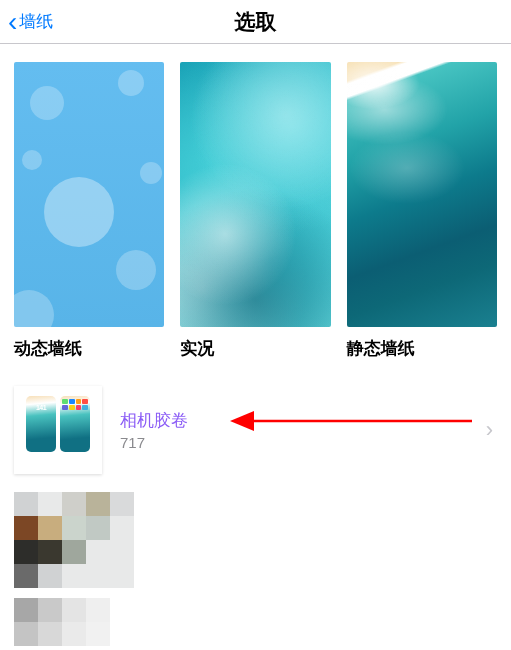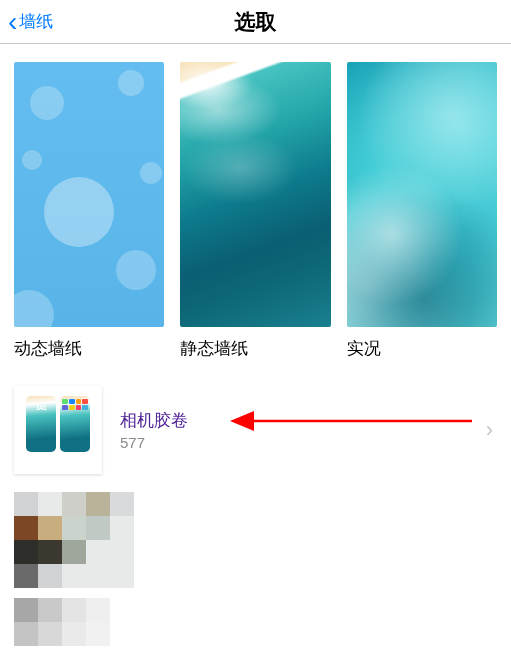--- a/index.html
+++ b/index.html
@@ -36,20 +36,21 @@
       left: 50%;
       transform: translateX(-50%);
       font-size: 21px;
       font-weight: 600;
       color: #000;
     }
     .categories {
       display: flex;
       gap: 16px;
       padding: 18px 14px 10px 14px;
+      font-weight: bold;
     }
     .category {
       flex: 1;
       cursor: pointer;
     }
     .category-thumb {
       width: 100%;
       aspect-ratio: 152/268;
       border-radius: 2px;
       overflow: hidden;
@@ -132,21 +133,21 @@
     .phone-home {
       background: linear-gradient(175deg, #f7dfb8 0%, #fff 15%, #49c2bf 35%, #107083 75%);
       display:grid; grid-template-columns:repeat(4,1fr); grid-auto-rows:5px; gap:1px; padding:3px 2px; align-content:start;
     }
     .phone-home i { background:#fff; border-radius:1px; opacity:0.9;}
     .phone-home i:nth-child(1){background:#4cd964;} .phone-home i:nth-child(2){background:#007aff;}
     .phone-home i:nth-child(3){background:#ff9500;} .phone-home i:nth-child(4){background:#ff3b30;}
     .phone-home i:nth-child(5){background:#5856d6;} .phone-home i:nth-child(6){background:#ffcc00;}
     .phone-home i:nth-child(7){background:#ff2d55;} .phone-home i:nth-child(8){background:#34aadc;}
     .album-text { margin-left: 18px; flex: 1; }
-    .album-name { font-size: 17px; color: #4c1d95; }
+    .album-name { font-size: 17px; color: #8b5cf6; }
     .album-count { font-size: 15px; color: #8a8a8e; margin-top: 2px; }
     .chevron-right {
       color: #c7c7cc; font-size: 22px; font-weight: 300;
     }
     .arrow-annotation {
       position: absolute;
       left: 228px; top: 19px;
       width: 246px; height: 52px;
       pointer-events: none;
     }
@@ -196,48 +197,48 @@
         <div class="bubble b3"></div>
       <div class="bubble b4"></div>
         <div class="bubble b5"></div>
         <div class="bubble b6"></div>
         <div class="bubble b7"></div>
     </div>
     <div class="category-label">动态墙纸</div>
   </div>
 
   <div class="category">
+    <div class="category-thumb smoke-bg"></div>
+    <div class="category-label">实况</div>
+  </div>
+
+  <div class="category">
     <div class="category-thumb beach-bg"></div>
     <div class="category-label">静态墙纸</div>
-  </div>
-
-  <div class="category">
-    <div class="category-thumb smoke-bg"></div>
-    <div class="category-label">实况</div>
   </div>
 
 </div>
 
 <div class="album-row">
   <div class="album-thumb">
     <div class="phone-mock phone-lock"></div>
     <div class="phone-mock phone-home">
       <i></i>
         <i></i>
         <i></i>
         <i></i>
         <i></i>
         <i></i>
         <i></i>
         <i></i>
     </div>
   </div>
   <div class="album-text">
     <div class="album-name">相机胶卷</div>
-    <div class="album-count">577</div>
+    <div class="album-count">717</div>
   </div>
   <div class="chevron-right">›</div>
 
   <svg class="arrow-annotation" viewBox="0 0 246 52">
     <line x1="20" y1="26" x2="244" y2="26" stroke="#ff0000" stroke-width="2.5"></line>
     <polygon points="2,26 26,16 26,36" fill="#ff0000"></polygon>
   </svg>
 </div>
 
 <div class="pixelated px1">

